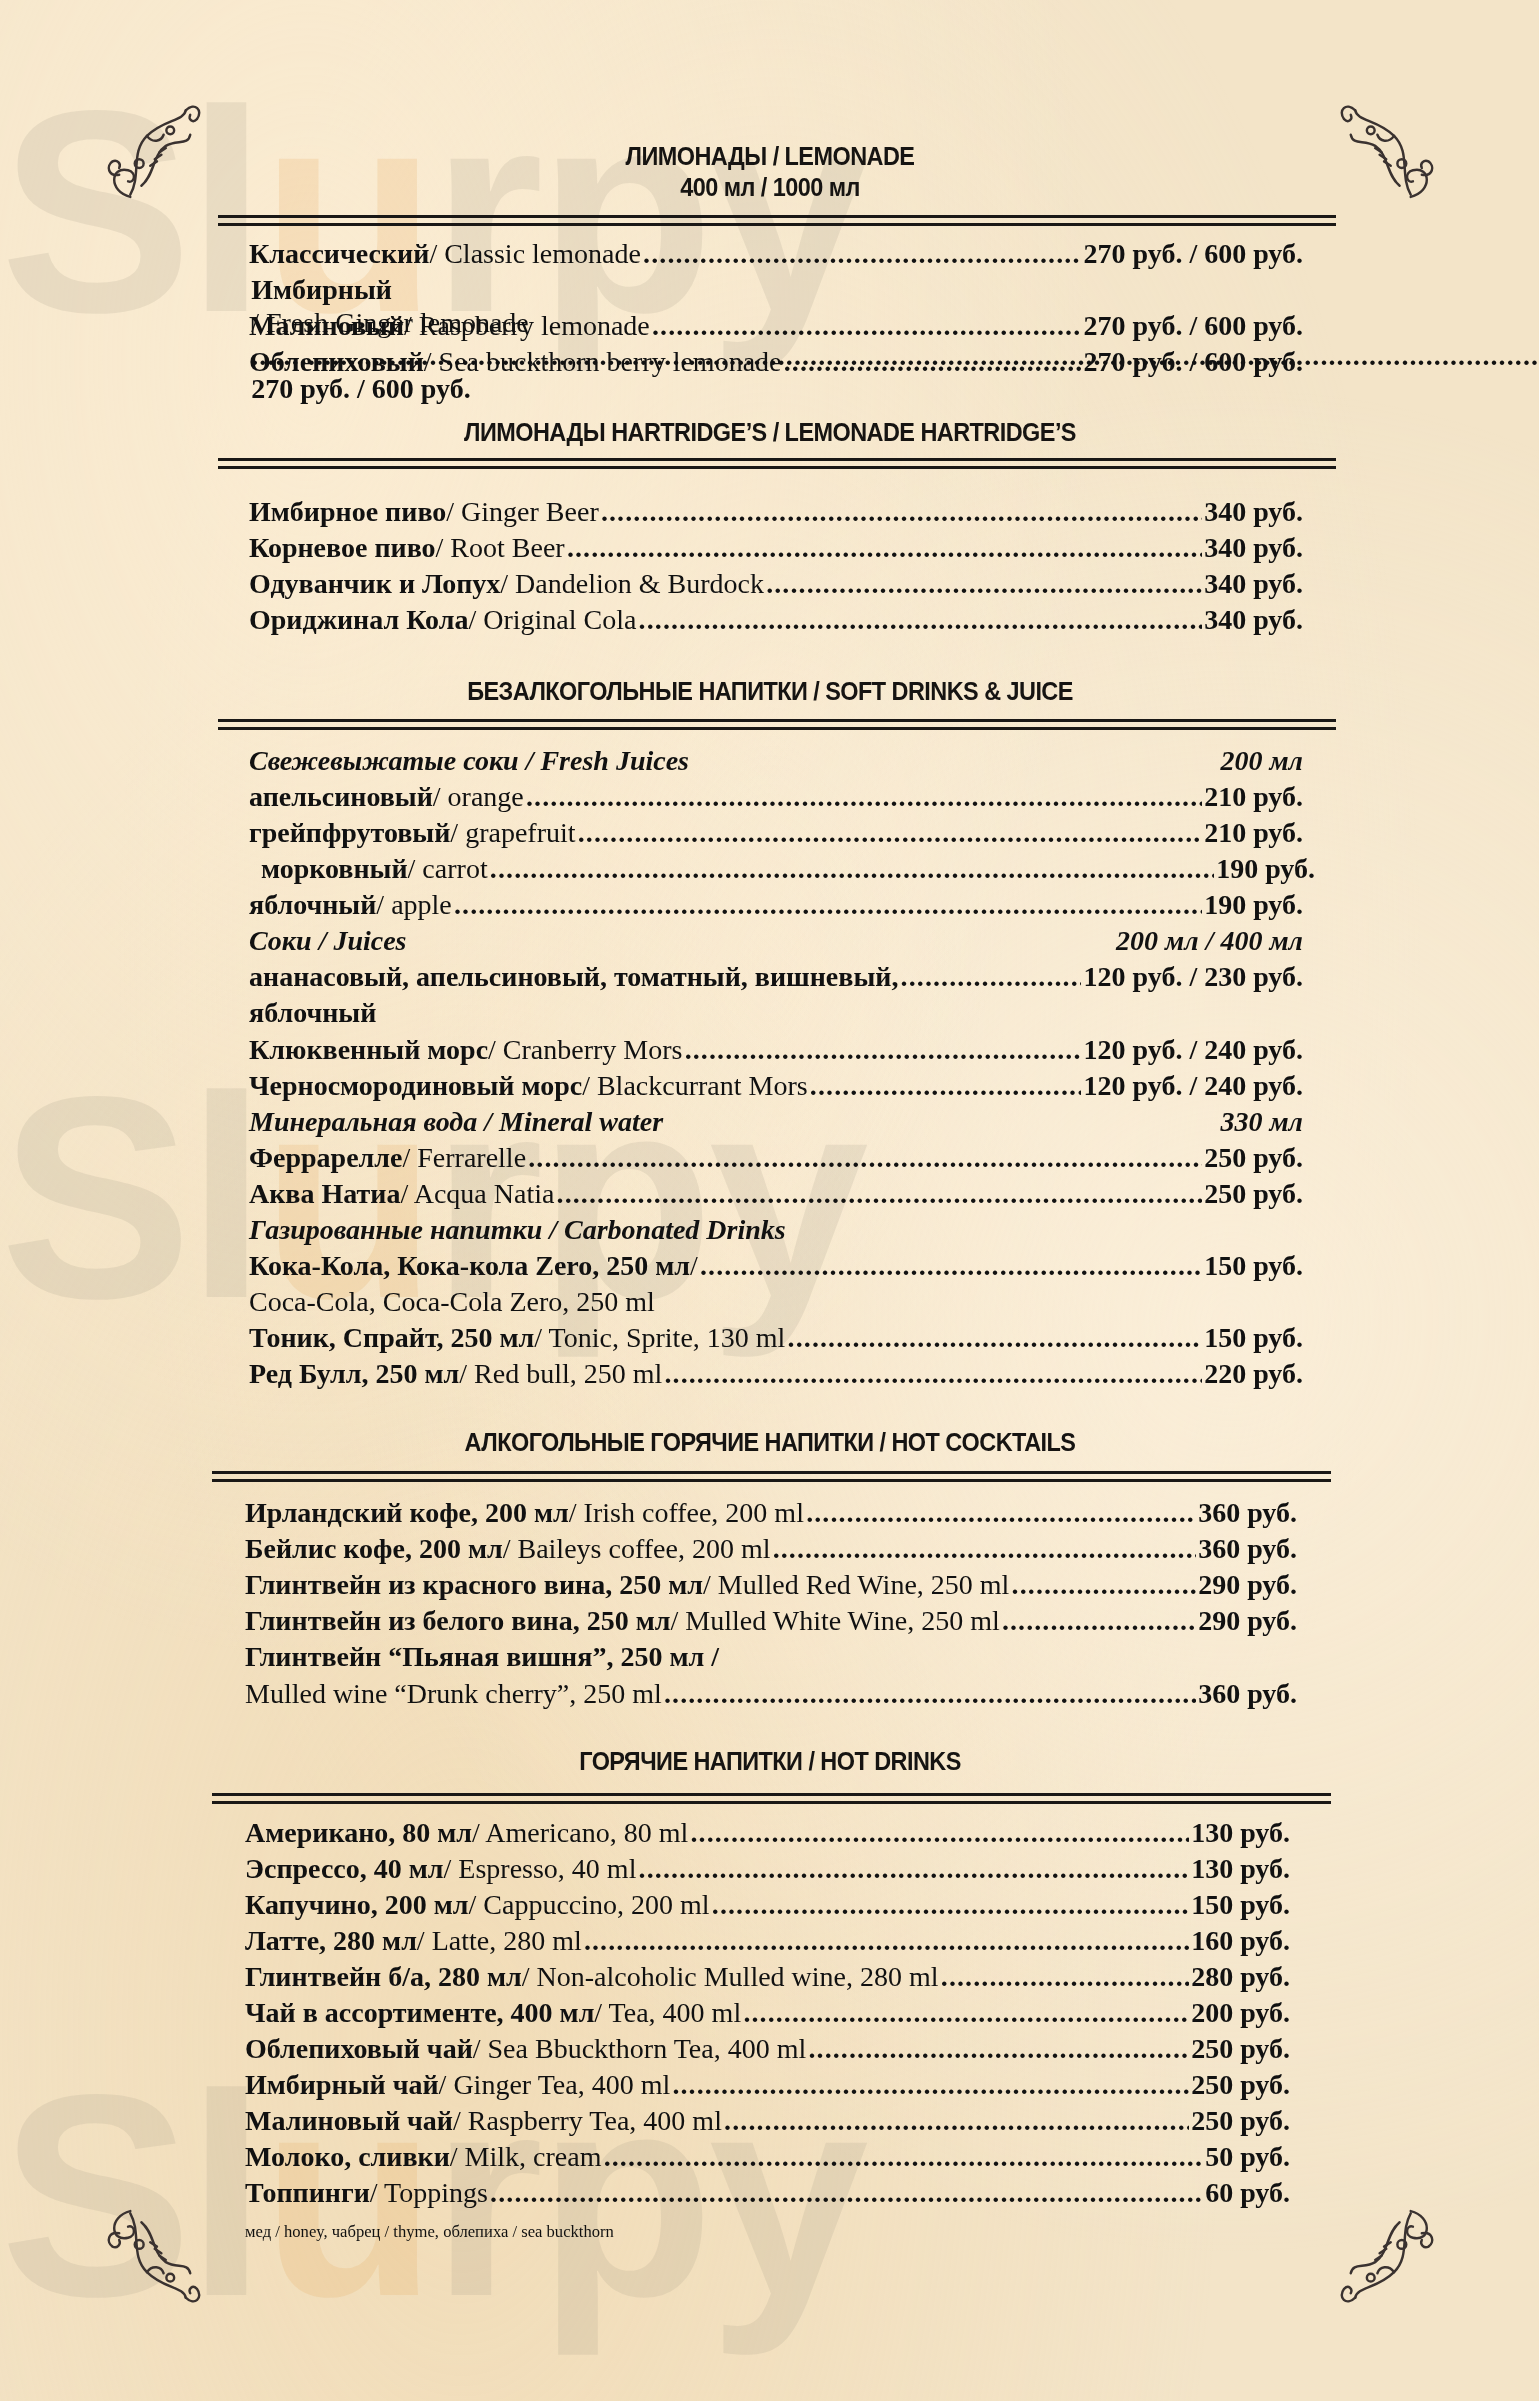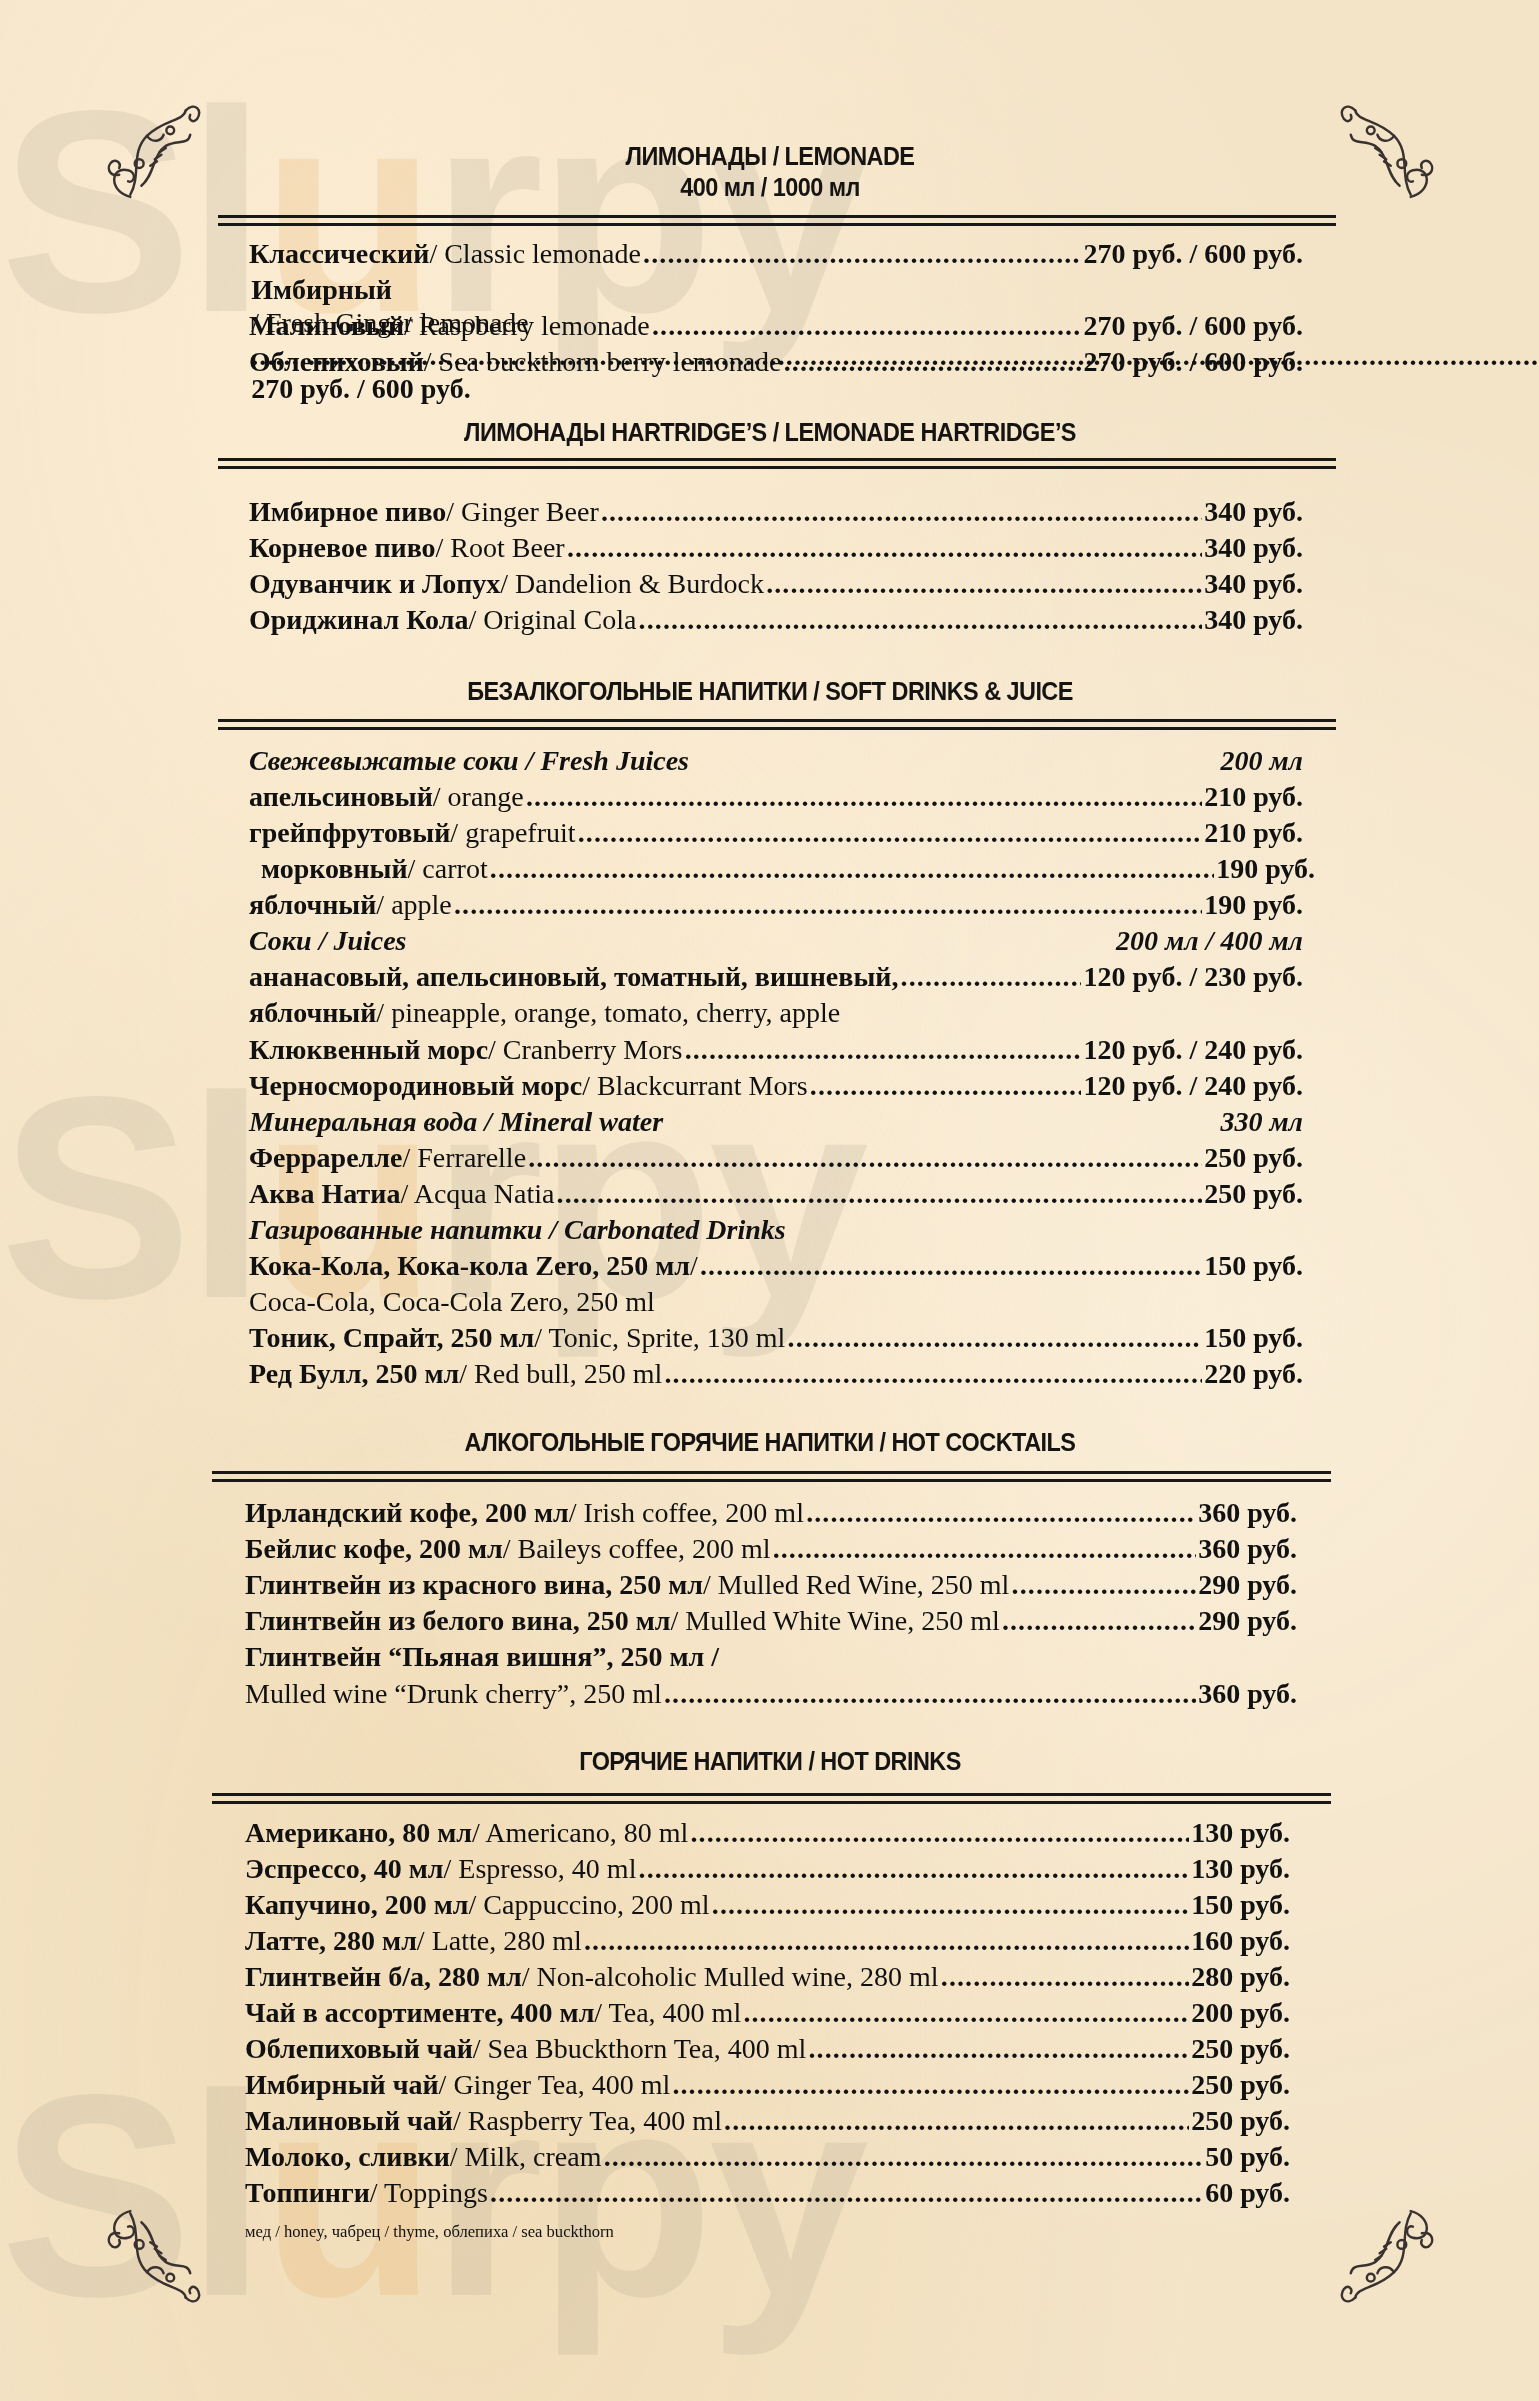--- a/index.html
+++ b/index.html
@@ -210,21 +210,20 @@
     <span>200 мл / 400 мл</span>
 </div>
 <div class="row" style="left:249px; width:1054px; top:960px;">
   <span class="ru">ананасовый, апельсиновый, томатный, вишневый,</span>
     <span class="en"></span>
     <span class="dots"></span>
     <span class="price">120 руб. / 230 руб.</span>
 </div>
 <div class="row" style="left:249px; width:1054px; top:996px;">
   <span class="ru">яблочный</span>
-    <span class="en"> / pineapple, orange, tomato, cherry, apple</span>
 </div>
 <div class="row" style="left:249px; width:1054px; top:1033px;">
   <span class="ru">Клюквенный морс</span>
     <span class="en"> / Cranberry Mors</span>
     <span class="dots"></span>
     <span class="price">120 руб. / 240 руб.</span>
 </div>
 <div class="row" style="left:249px; width:1054px; top:1069px;">
   <span class="ru">Черносмородиновый морс</span>
     <span class="en"> / Blackcurrant Mors</span>

